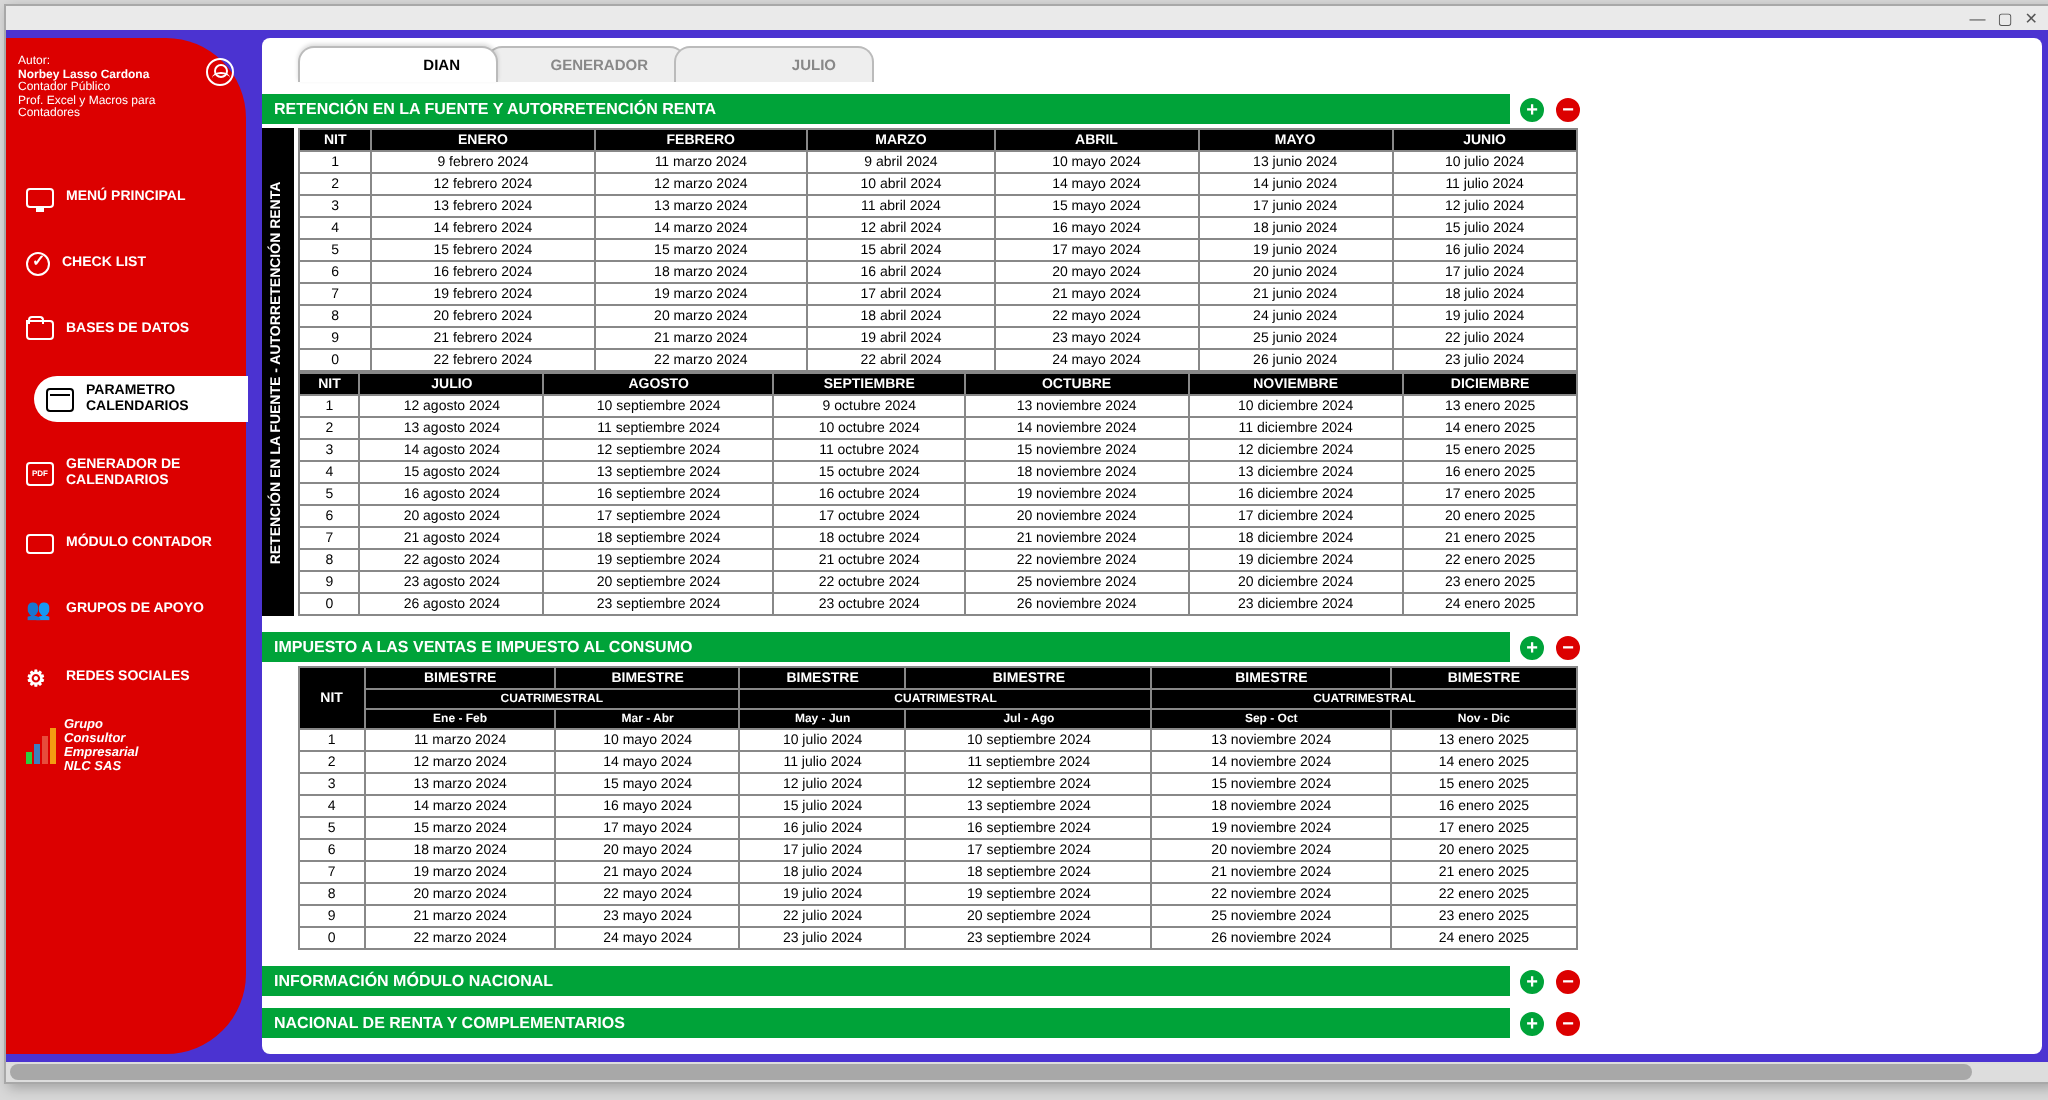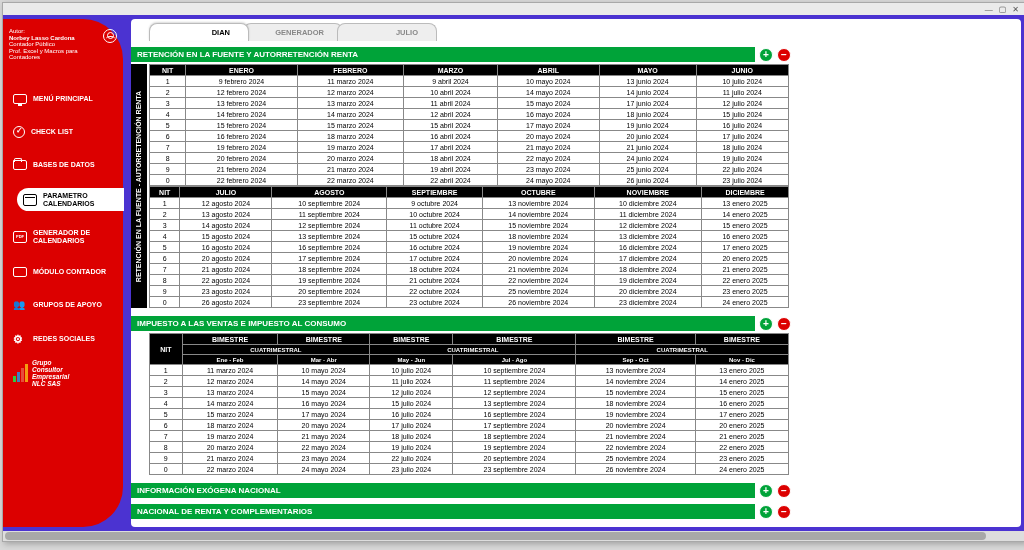--- a/index.html
+++ b/index.html
@@ -28,21 +28,21 @@
 .content { flex: 1; background: #fff; margin: 4px 4px 4px 8px; border-radius: 4px; overflow: auto; position: relative; }
 .tabs { display: flex; gap: 0; padding-left: 18px; padding-top: 4px; background: #fff; }
 .tab { min-width: 100px; text-align: right; font-size: 7.5px; font-weight: bold; padding: 4px 18px; border: 1px solid #bbb; border-bottom: none; border-radius: 8px 8px 0 0; background: #eee; color: #888; cursor: pointer; position: relative; margin-right: -6px; }
 .tab.active { background: #fff; color: #000; z-index: 2; box-shadow: 0 -1px 2px rgba(0,0,0,0.15); }
 .sections { padding: 6px 4px 10px 0; }
 .section-header { background: #00a339; color: #fff; font-size: 8px; font-weight: bold; padding: 3px 6px; display: flex; align-items: center; justify-content: space-between; margin-left: 0; margin-right: 0; }
 .section-header .title { padding-left: 0; }
 .ctrl-btn { width: 14px; height: 14px; border-radius: 50%; display: flex; align-items: center; justify-content: center; color: #fff; font-weight: bold; font-size: 10px; cursor: pointer; border: 1.5px solid #fff; }
 .ctrl-add { background: #00a339; }
 .ctrl-remove { background: #dc0000; }
-.section-row { display: flex; align-items: center; width: 660px; }
+.section-row { display: flex; align-items: flex-end; width: 660px; }
 .section-bar { flex: 1; }
 .section-ctrls-outer { display: flex; gap: 4px; margin-left: 4px; }
 .tbl-wrap { margin: 2px 0 8px 0; width: 640px; }
 .tbl { border-collapse: collapse; width: 100%; font-size: 7px; }
 .tbl th, .tbl td { border: 1px solid #888; padding: 1.5px 3px; text-align: center; white-space: nowrap; }
 .tbl thead th { background: #000; color: #fff; font-weight: bold; }
 .tbl-sub th { background: #000; color: #fff; font-size: 6px; }
 .table-block { position: relative; margin-left: 18px; }
 .table-block .rot { position: absolute; left: -18px; top: 0; bottom: 0; width: 16px; background: #000; color: #fff; display: flex; align-items: center; justify-content: center; }
 .table-block .rot span { transform: rotate(-90deg); white-space: nowrap; font-size: 7px; font-weight: bold; }
@@ -495,21 +495,21 @@
                     <td>26 noviembre 2024</td>
                     <td>24 enero 2025</td>
                   </tr>
                 </tbody>
               </table>
           </div>
         </div>
 
         <div class="section-row">
           <div class="section-header section-bar">
-            <span class="title">INFORMACIÓN EXÓGENA NACIONAL</span>
+            <span class="title">INFORMACIÓN MÓDULO NACIONAL</span>
           </div>
           <div class="section-ctrls-outer">
             <span class="ctrl-btn ctrl-add">+</span>
             <span class="ctrl-btn ctrl-remove">−</span>
           </div>
         </div>
         <div style="height:6px"></div>
 
         <div class="section-row">
           <div class="section-header section-bar">

